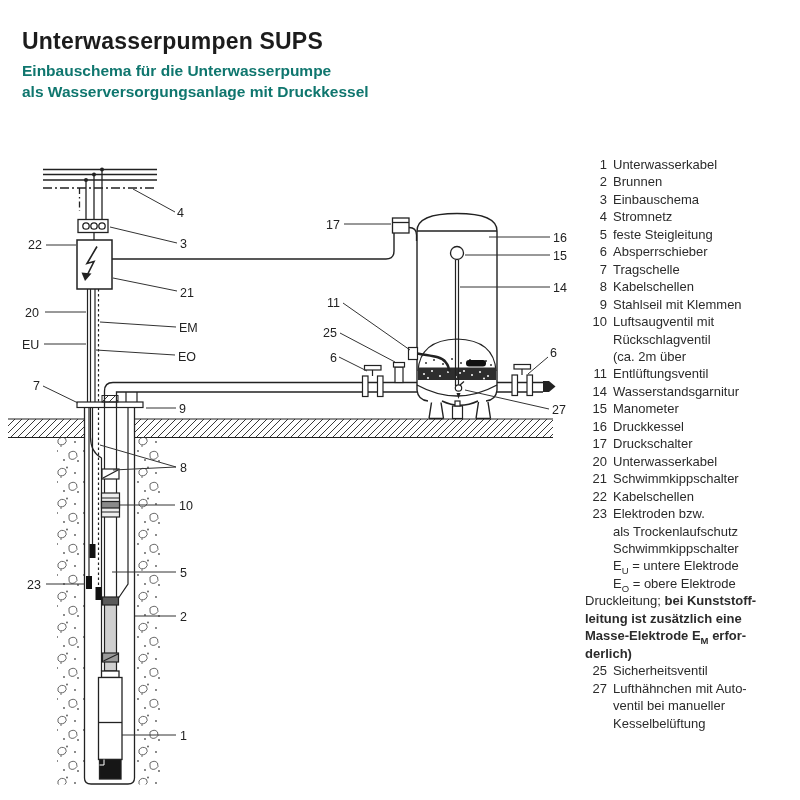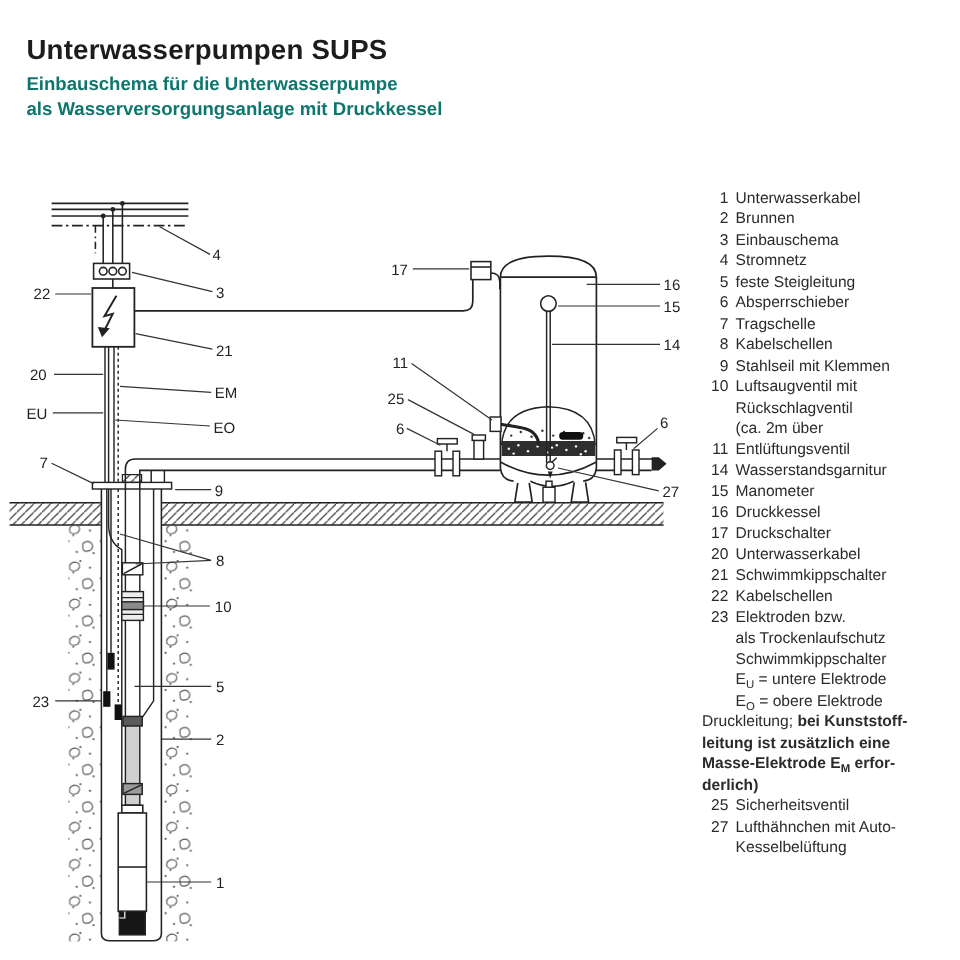--- a/index.html
+++ b/index.html
@@ -409,16 +409,20 @@
       <div class="lrow">
         <span class="lnum">25</span>
         <span class="ltxt"><span>Sicherheitsventil</span></span>
       </div>
       <div class="lrow">
         <span class="lnum">27</span>
         <span class="ltxt"><span>Lufthähnchen mit Auto-</span></span>
       </div>
       <div class="lrow">
         <span class="lnum"></span>
+        <span class="ltxt"><span>ventil bei manueller</span></span>
+      </div>
+      <div class="lrow">
+        <span class="lnum"></span>
         <span class="ltxt"><span>Kesselbelüftung</span></span>
       </div>
     </div>
 </div>
 
 </body></html>

